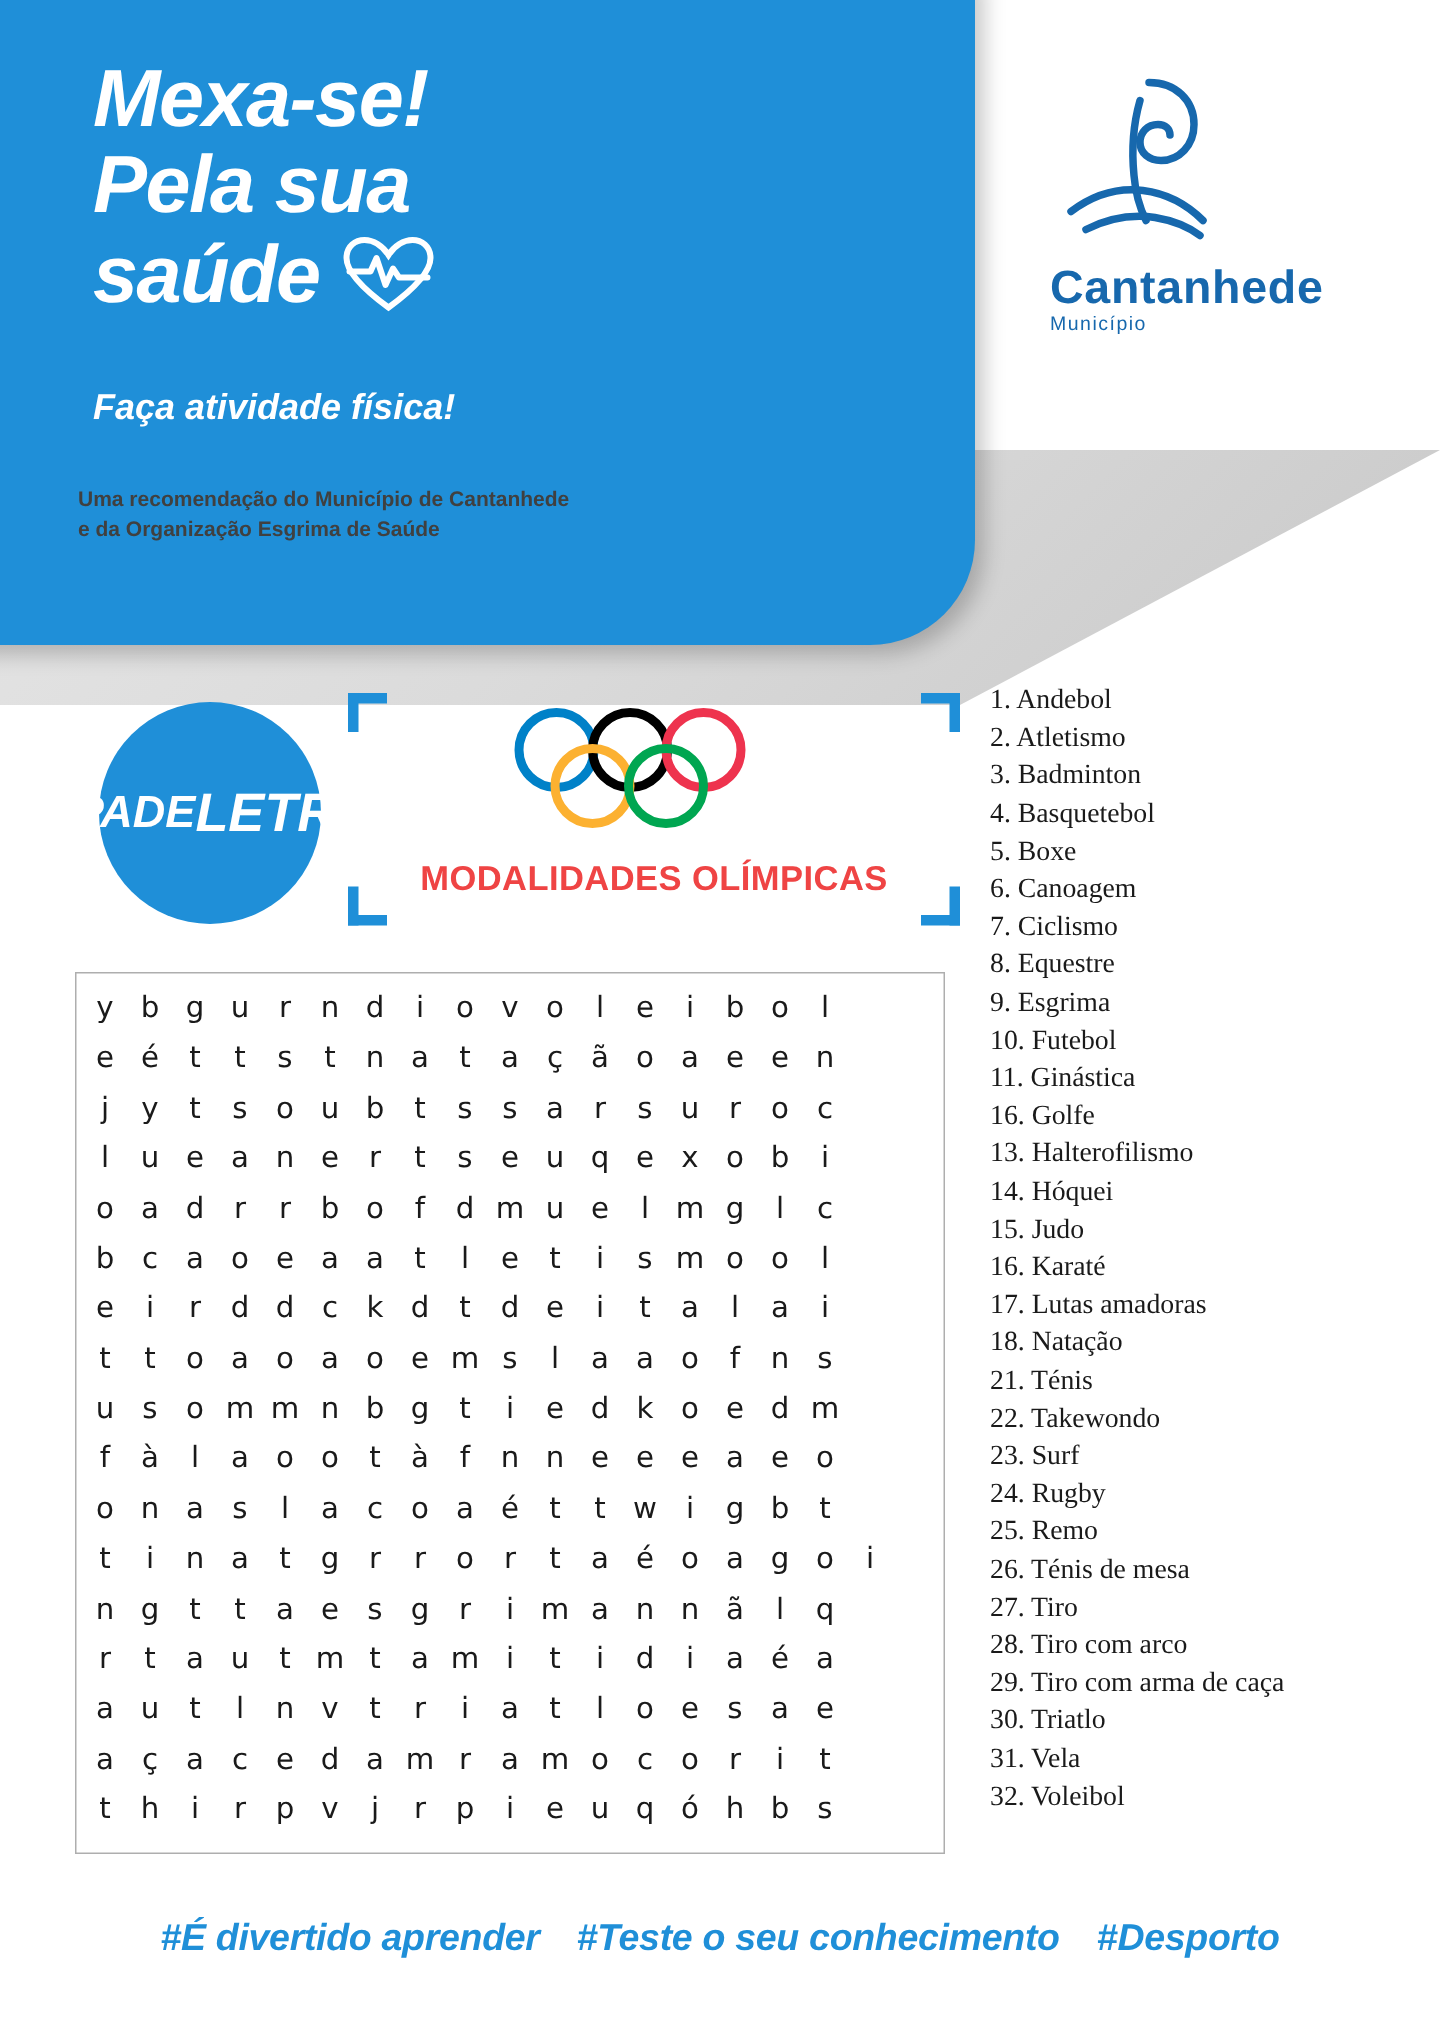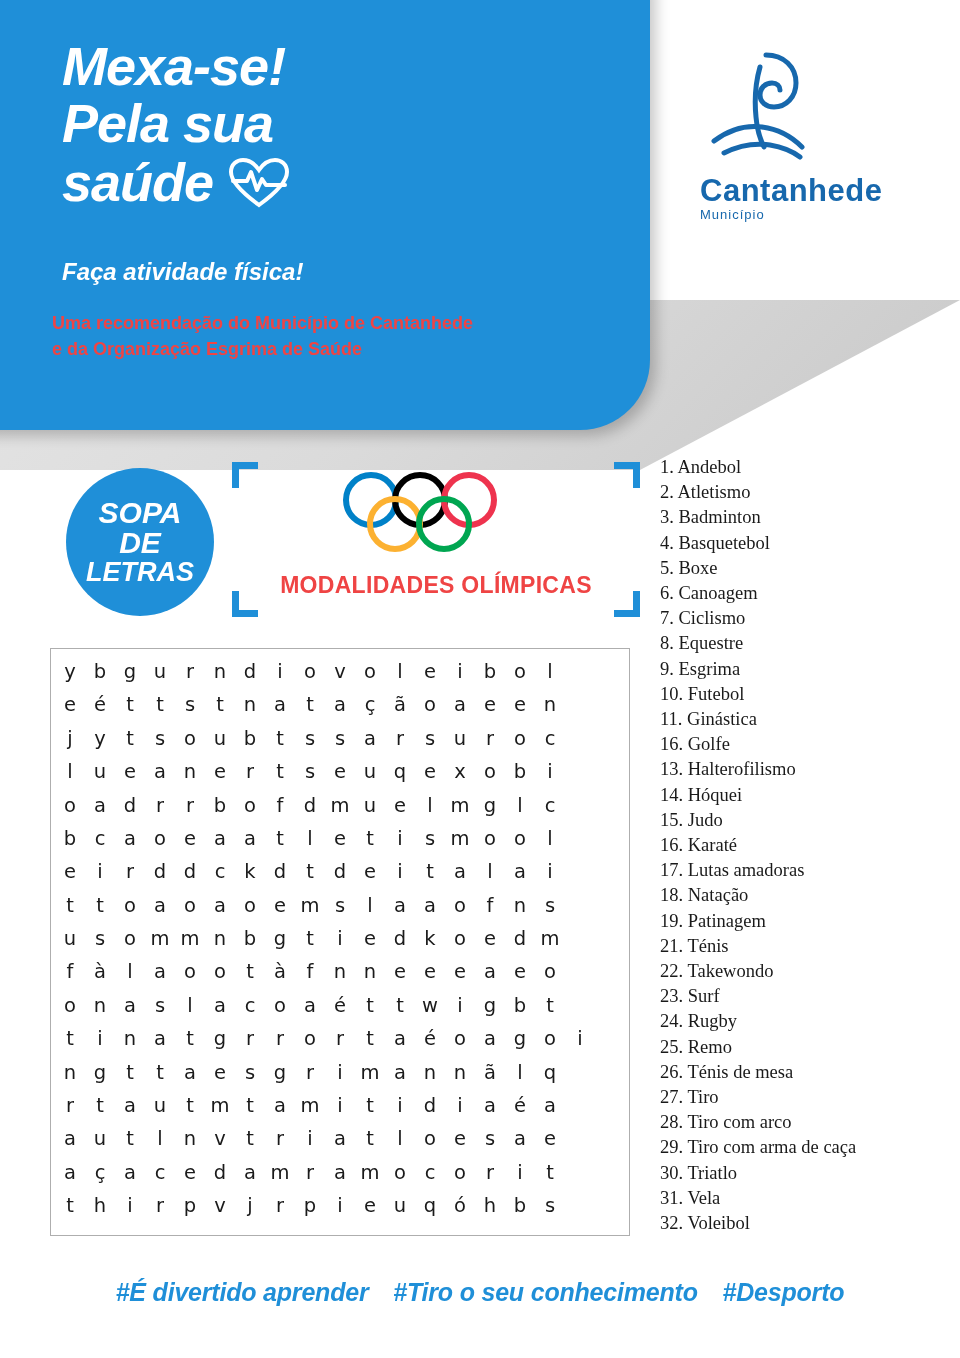--- a/index.html
+++ b/index.html
@@ -80,23 +80,23 @@
   .sub1 {
     position: absolute;
     left: 62px; top: 258px;
     color: #ffffff;
     font-size: 24px;
     font-weight: bold;
     font-style: italic;
   }
   .sub2 {
     position: absolute;
-    left: 52px; top: 310px;
-    color: #ef4444;
-    font-size: 18px;
+    left: 52px; top: 322px;
+    color: #404040;
+    font-size: 14px;
     font-weight: bold;
     line-height: 1.45;
     width: 520px;
   }
 
   
   .logo {
     position: absolute;
     left: 700px; top: 45px;
     width: 220px; height: 200px;
@@ -119,30 +119,30 @@
 
   
   .badge {
     position: absolute;
     left: 66px; top: 468px;
     width: 148px; height: 148px;
     border-radius: 50%;
     background: #1f8fd8;
     color: #ffffff;
     display: flex;
-    flex-direction: column;
+    flex-direction: row;
     align-items: center;
     justify-content: center;
     font-weight: bold;
     font-style: italic;
     line-height: 1.02;
   }
   .badge .b1 { font-size: 30px; }
   .badge .b2 { font-size: 30px; font-style: italic; }
-  .badge .b3 { font-size: 27px; }
+  .badge .b3 { font-size: 36px; }
 
   
   .rings-box {
     position: absolute;
     left: 232px; top: 462px;
     width: 408px; height: 155px;
   }
   .corner {
     position: absolute;
     width: 26px; height: 26px;
@@ -630,34 +630,33 @@
       <div class="word-item">9. Esgrima</div>
       <div class="word-item">10. Futebol</div>
       <div class="word-item">11. Ginástica</div>
       <div class="word-item">16. Golfe</div>
       <div class="word-item">13. Halterofilismo</div>
       <div class="word-item">14. Hóquei</div>
       <div class="word-item">15. Judo</div>
       <div class="word-item">16. Karaté</div>
       <div class="word-item">17. Lutas amadoras</div>
       <div class="word-item">18. Natação</div>
-      <div class="word-item">19. Patinagem</div>
       <div class="word-item">21. Ténis</div>
       <div class="word-item">22. Takewondo</div>
       <div class="word-item">23. Surf</div>
       <div class="word-item">24. Rugby</div>
       <div class="word-item">25. Remo</div>
       <div class="word-item">26. Ténis de mesa</div>
       <div class="word-item">27. Tiro</div>
       <div class="word-item">28. Tiro com arco</div>
       <div class="word-item">29. Tiro com arma de caça</div>
       <div class="word-item">30. Triatlo</div>
       <div class="word-item">31. Vela</div>
       <div class="word-item">32. Voleibol</div>
     </div>
 
   <div class="footer">
     <span>#É divertido aprender</span>
-    <span>#Tiro o seu conhecimento</span>
+    <span>#Teste o seu conhecimento</span>
     <span>#Desporto</span>
   </div>
 
 </div>
 
 </body></html>

